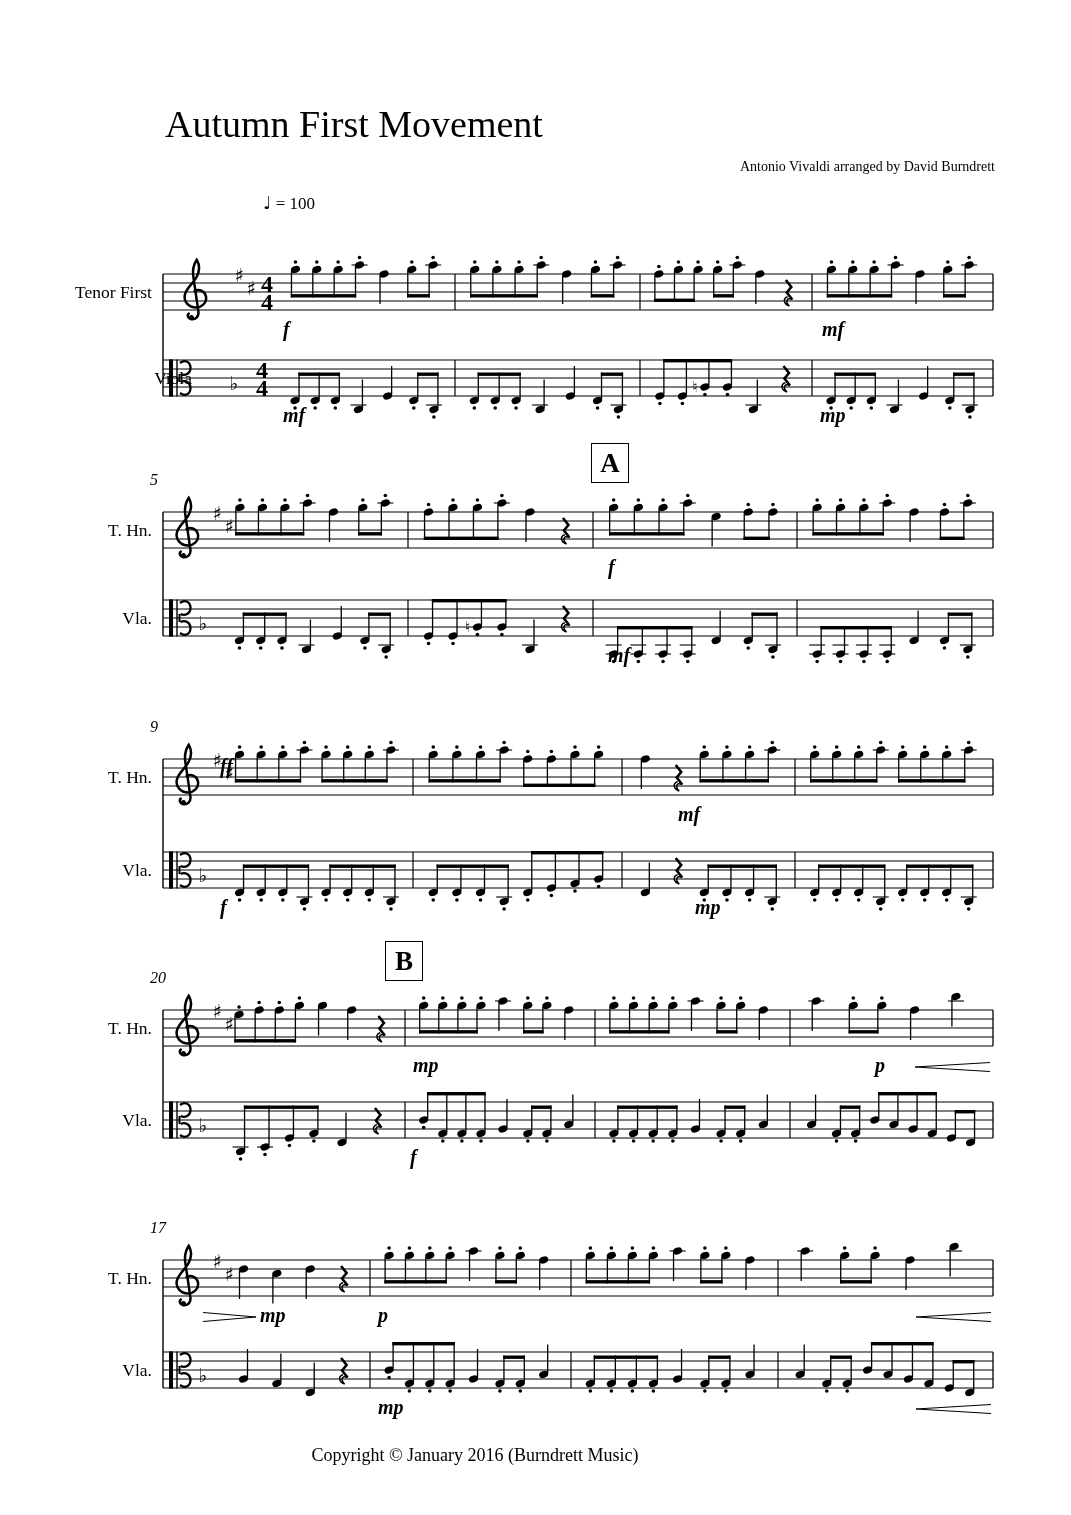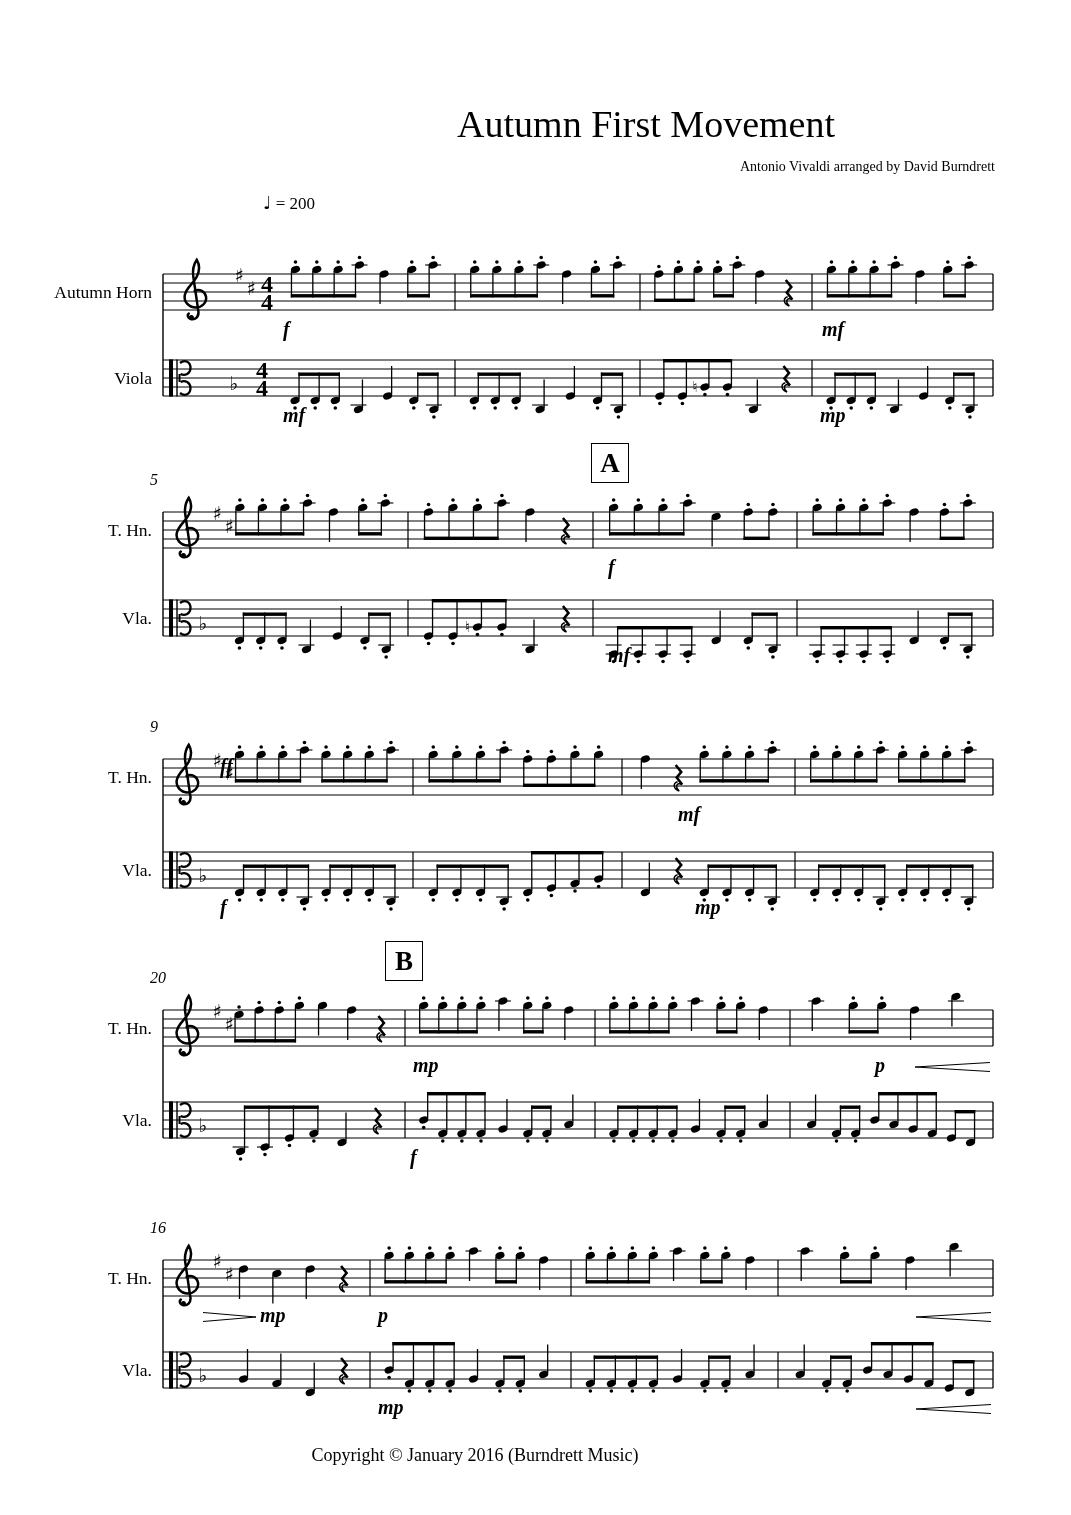--- a/index.html
+++ b/index.html
@@ -1,37 +1,37 @@
 <!DOCTYPE html>
 <html><head>
 <meta charset="utf-8">
 <style>
   html,body{margin:0;padding:0;background:#e8e8e8;}
   .page{position:relative;width:1071px;height:1515px;background:#ffffff;color:#000;
         font-family:"Liberation Serif",serif;overflow:hidden;margin:0 auto;}
-  .title{position:absolute;left:165px;width:670px;top:102px;text-align:right;font-size:38px;white-space:nowrap;}
+  .title{position:absolute;left:165px;width:670px;top:102px;text-align:left;font-size:38px;white-space:nowrap;}
   .credit{position:absolute;right:76px;top:159px;font-size:14px;white-space:nowrap;}
   .tempo{position:absolute;left:263px;top:192px;font-size:17px;white-space:nowrap;}
   .tempo-note{font-family:"DejaVu Sans",sans-serif;font-size:18px;}
   #notation{position:absolute;left:0;top:0;}
   #overlay{position:absolute;left:0;top:0;width:1071px;height:1515px;pointer-events:none;}
   .slabel{position:absolute;left:0;width:152px;text-align:right;font-size:17.5px;line-height:24px;white-space:nowrap;}
   .dyn{position:absolute;font-size:20px;font-style:italic;font-weight:bold;line-height:20px;white-space:nowrap;}
   .mnum{position:absolute;font-size:16px;font-style:italic;line-height:16px;}
   .mark{position:absolute;width:36px;height:38px;border:1.5px solid #000;text-align:center;
         font-weight:bold;font-size:27px;line-height:38px;background:#fff;}
   .footer{position:absolute;left:0;width:950px;top:1441px;text-align:center;font-size:18px;line-height:28px;}
 </style>
 </head>
 <body>
 
 <div class="page">
   <div class="title">Autumn First Movement</div>
   <div class="credit">Antonio Vivaldi arranged by David Burndrett</div>
-  <div class="tempo"><span class="tempo-note">♩</span> <span>= 200</span></div>
+  <div class="tempo"><span class="tempo-note">♩</span> <span>= 100</span></div>
 
   <svg id="notation" width="1071" height="1515" viewBox="0 0 1071 1515">
       <line x1="163" y1="274" x2="163" y2="396" stroke="#000000" stroke-width="1.4"></line>
       <line x1="163" y1="274" x2="993" y2="274" stroke="#000000" stroke-width="1"></line>
       <line x1="163" y1="283" x2="993" y2="283" stroke="#000000" stroke-width="1"></line>
       <line x1="163" y1="292" x2="993" y2="292" stroke="#000000" stroke-width="1"></line>
       <line x1="163" y1="301" x2="993" y2="301" stroke="#000000" stroke-width="1"></line>
       <line x1="163" y1="310" x2="993" y2="310" stroke="#000000" stroke-width="1"></line>
       <line x1="455" y1="274" x2="455" y2="310" stroke="#000000" stroke-width="1.2"></line>
       <line x1="640" y1="274" x2="640" y2="310" stroke="#000000" stroke-width="1.2"></line>
@@ -1093,22 +1093,22 @@
       <rect x="952.6015873015873" y="1360" width="21.823280423280494" height="3.4" fill="#000000"></rect>
       <line x1="203" y1="1312.5" x2="256" y2="1317" stroke="#000000" stroke-width="1.1"></line>
       <line x1="203" y1="1321.5" x2="256" y2="1317" stroke="#000000" stroke-width="1.1"></line>
       <line x1="916" y1="1317" x2="991" y2="1312.5" stroke="#000000" stroke-width="1.1"></line>
       <line x1="916" y1="1317" x2="991" y2="1321.5" stroke="#000000" stroke-width="1.1"></line>
       <line x1="916" y1="1409" x2="991" y2="1404.5" stroke="#000000" stroke-width="1.1"></line>
       <line x1="916" y1="1409" x2="991" y2="1413.5" stroke="#000000" stroke-width="1.1"></line>
     </svg>
 
   <div id="overlay">
-      <div class="slabel" style="top:280px;">Autumn Horn</div>
-      <div class="slabel" style="top:366px;">Viola</div>
+      <div class="slabel" style="top:280px;">Tenor First</div>
+      <div class="slabel" style="top:366px;padding-left:40px;">Viola</div>
       <div class="dyn" style="left:283px;top:319px;">f</div>
       <div class="dyn" style="left:822px;top:319px;">mf</div>
       <div class="dyn" style="left:283px;top:405px;">mf</div>
       <div class="dyn" style="left:820px;top:405px;">mp</div>
       <div class="slabel" style="top:518px;">T. Hn.</div>
       <div class="slabel" style="top:606px;">Vla.</div>
       <div class="mnum" style="left:150px;top:472px;">5</div>
       <div class="mark" style="left:591px;top:443px;">A</div>
       <div class="dyn" style="left:608px;top:557px;">f</div>
       <div class="dyn" style="left:608px;top:645px;">mf</div>
@@ -1121,21 +1121,21 @@
       <div class="dyn" style="left:695px;top:897px;">mp</div>
       <div class="slabel" style="top:1016px;">T. Hn.</div>
       <div class="slabel" style="top:1108px;">Vla.</div>
       <div class="mnum" style="left:150px;top:970px;">20</div>
       <div class="mark" style="left:385px;top:941px;">B</div>
       <div class="dyn" style="left:413px;top:1055px;">mp</div>
       <div class="dyn" style="left:875px;top:1055px;">p</div>
       <div class="dyn" style="left:410px;top:1147px;">f</div>
       <div class="slabel" style="top:1266px;">T. Hn.</div>
       <div class="slabel" style="top:1358px;">Vla.</div>
-      <div class="mnum" style="left:150px;top:1220px;">16</div>
+      <div class="mnum" style="left:150px;top:1220px;">17</div>
       <div class="dyn" style="left:260px;top:1305px;">mp</div>
       <div class="dyn" style="left:378px;top:1305px;">p</div>
       <div class="dyn" style="left:378px;top:1397px;">mp</div>
     </div>
 
   <div class="footer">
     <div>Copyright © January 2016 (Burndrett Music)</div>
   </div>
 </div>
 

